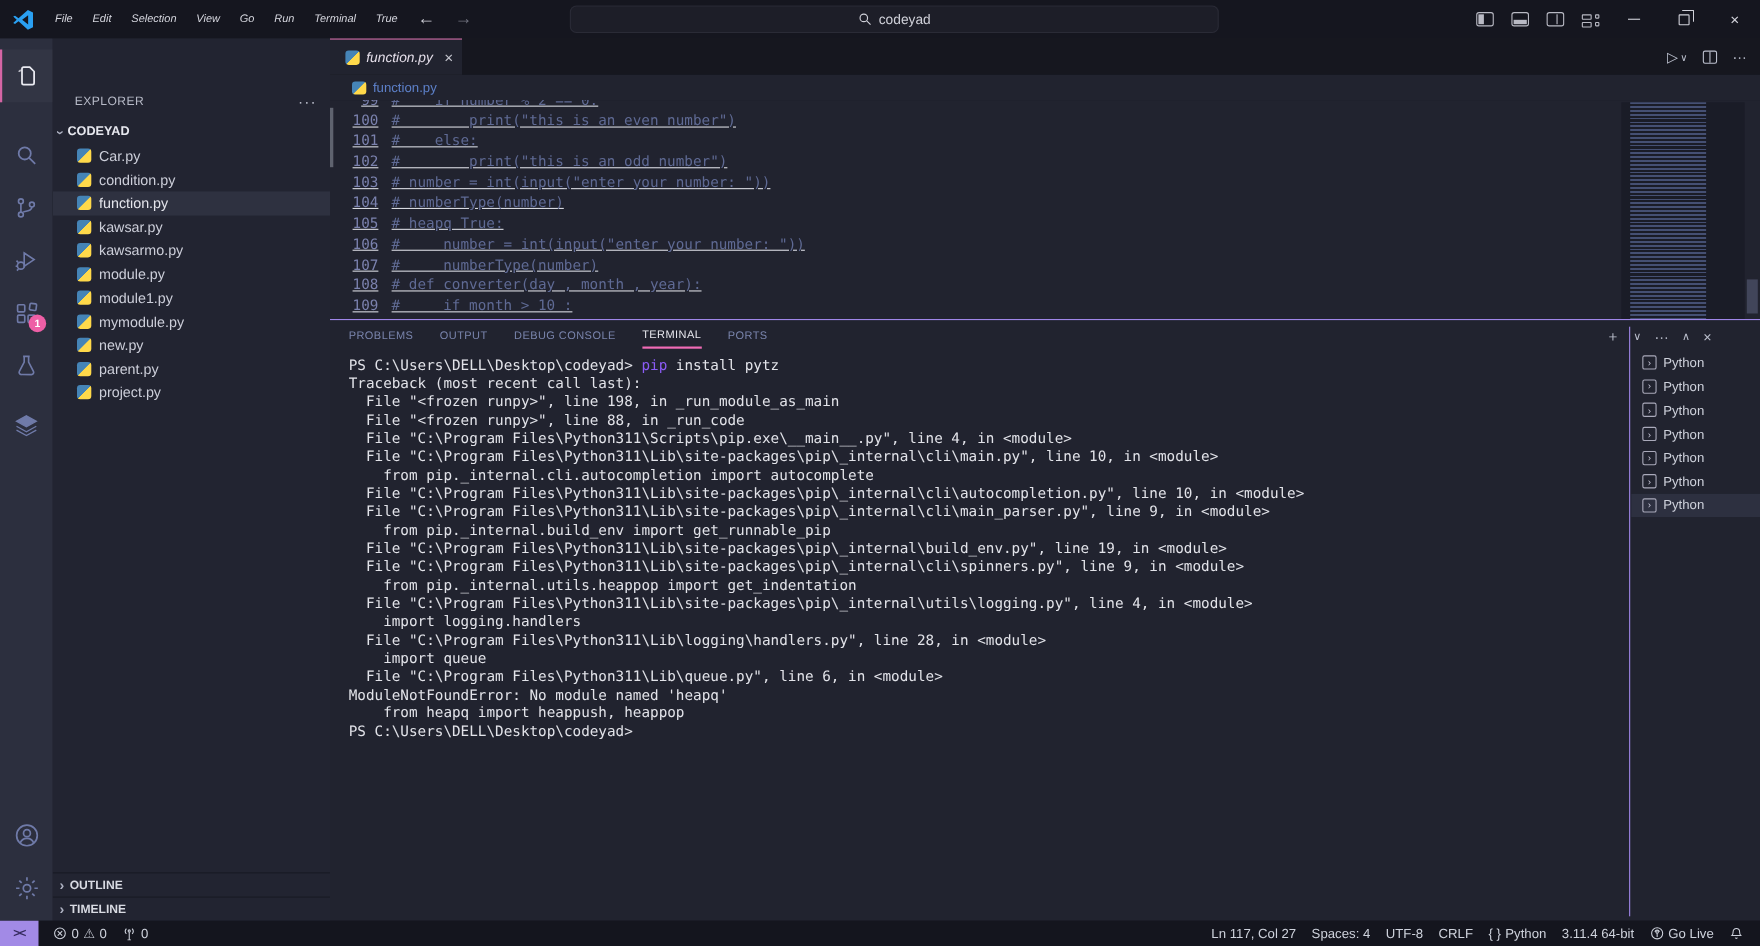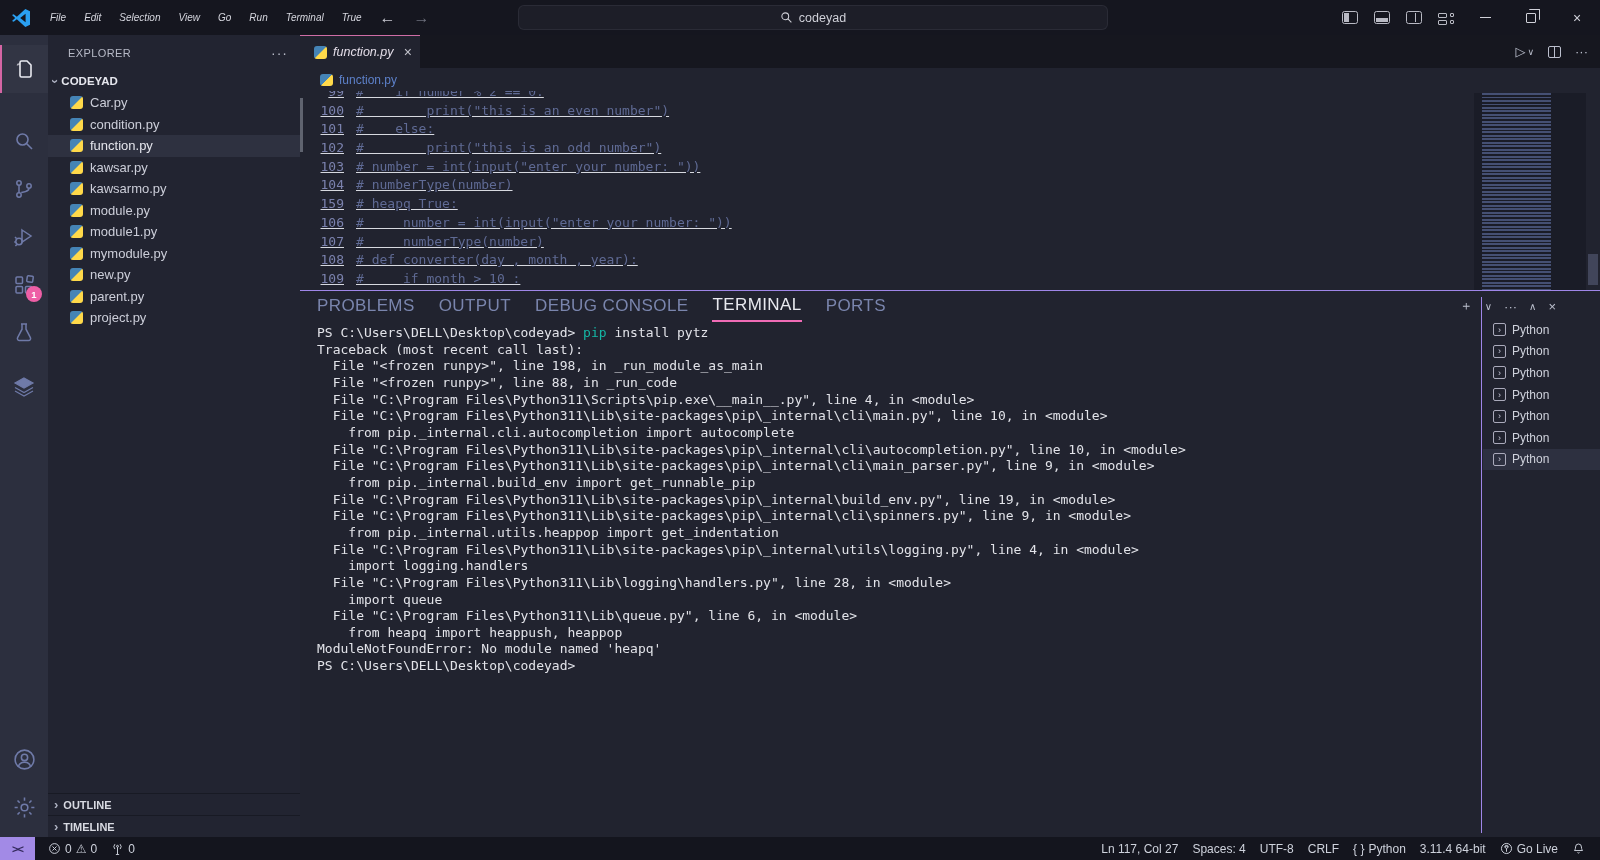--- a/index.html
+++ b/index.html
@@ -44,21 +44,21 @@
   .act-item { position:absolute; left:0; width:48px; height:48px; display:flex; align-items:center;
               justify-content:center; color:#6f7aa8; }
   .act-item.active { color:#e9eaf1; border-left:2px solid #d465a4; background:rgba(255,255,255,0.03); }
   .act-item svg { display:block; }
   .act-badge { position:absolute; right:6px; bottom:7px; min-width:16px; height:16px; border-radius:8px;
                background:#ee5fa6; color:#fff; font-size:9.5px; display:flex; align-items:center;
                justify-content:center; font-weight:bold; }
 
   
   .sidebar { position:absolute; left:48px; top:35px; width:252px; height:802px; background:#222431; overflow:hidden; }
-  .sb-header { height:35px; display:flex; align-items:center; padding:0 12px 0 20px; }
+  .sb-header { height:35px; display:flex; align-items:center; padding:0 12px 0 20px;margin-top:39px; }
   .sb-title { font-size:11px; letter-spacing:.4px; color:#b7bac7; flex:1; }
   .sb-more { color:#b7bac7; font-size:14px; letter-spacing:1px; }
   .sb-root { height:22px; display:flex; align-items:center; gap:4px; padding-left:5px;
              font-size:11.5px; font-weight:bold; color:#e6e7ee; }
   .chev { display:inline-block; color:#aeb2c2; font-size:13px; line-height:1; }
   .chev.down { transform:rotate(90deg); }
   .file-row { height:21.5px; display:flex; align-items:center; gap:7px; padding-left:22px;
               font-size:13px; color:#ccced9; }
   .file-row.selected { background:#2e3140; color:#e4e5ec; }
   .py-icon { width:13px; height:13px; border-radius:3px; flex:0 0 13px;
@@ -96,29 +96,29 @@
              background-image:
                repeating-linear-gradient(to bottom, rgba(104,122,178,.55) 0 1.6px, transparent 1.6px 3.5px);
              background-size:62% 100%; background-repeat:no-repeat; background-position:8px 0; }
   .editor-vscroll { position:absolute; right:0; top:0; width:14px; height:199px; }
   .editor-vscroll .thumb { position:absolute; left:2px; top:163px; width:10px; height:31px; background:#41455a; }
 
   
   .panel { position:absolute; left:0; top:255px; width:1300px; height:547px; background:#21232f;
            border-top:1px solid #9f86e8; }
   .panel-tabs { position:absolute; left:17px; top:0; height:30px; display:flex; gap:24px; align-items:center; }
-  .panel-tab { font-size:17px; letter-spacing:.4px; color:#7a85ad; padding:4px 0 5px;text-align:right; }
+  .panel-tab { font-size:10px; letter-spacing:.4px; color:#7a85ad; padding:4px 0 5px;text-align:right; }
   .panel-tab.active { color:#e8e9ef; border-bottom:2px solid #f06bb5; }
   .panel-actions { position:absolute; right:44px; top:2px; height:26px; display:flex; align-items:center;
                    gap:12px; color:#bcc0ce; font-size:13px; }
   .panel-actions .small { font-size:10px; }
   .terminal { position:absolute; left:17px; top:34px; width:1150px; }
   .t-line { white-space:pre; font-family:"DejaVu Sans Mono", monospace; font-size:13px;
             line-height:16.65px; color:#e2e3e9; }
-  .t-cmd { color:#14b8a6; }
+  .t-cmd { color:#8b5cf6; }
   .panel-divider { position:absolute; left:1181px; top:6px; bottom:4px; width:1px; background:#9f86e8; }
   .term-list { position:absolute; left:1183px; top:28px; width:117px; }
   .term-row { height:21.6px; display:flex; align-items:center; gap:6px; padding-left:10px;
               font-size:12px; color:#ced1db; }
   .term-row.selected { background:#2d3040; }
   .term-ic { width:13px; height:13px; border:1px solid #aab; border-radius:2px; font-size:9px;
              display:flex; align-items:center; justify-content:center; color:#ccd; }
 
   
   .statusbar { position:absolute; left:0; top:837px; width:1600px; height:23px; background:#14151e;
@@ -383,21 +383,21 @@
             <span class="lineno">103</span>
             <span class="code-text"># number = int(input("enter your number: "))</span>
           </div>
 
           <div class="code-line">
             <span class="lineno">104</span>
             <span class="code-text"># numberType(number)</span>
           </div>
 
           <div class="code-line">
-            <span class="lineno">159</span>
+            <span class="lineno">105</span>
             <span class="code-text"># heapq True:</span>
           </div>
 
           <div class="code-line">
             <span class="lineno">106</span>
             <span class="code-text">#     number = int(input("enter your number: "))</span>
           </div>
 
           <div class="code-line">
             <span class="lineno">107</span>
@@ -456,22 +456,22 @@
             <div class="t-line">  File "C:\Program Files\Python311\Lib\site-packages\pip\_internal\cli\main_parser.py", line 9, in &lt;module&gt;</div>
             <div class="t-line">    from pip._internal.build_env import get_runnable_pip</div>
             <div class="t-line">  File "C:\Program Files\Python311\Lib\site-packages\pip\_internal\build_env.py", line 19, in &lt;module&gt;</div>
             <div class="t-line">  File "C:\Program Files\Python311\Lib\site-packages\pip\_internal\cli\spinners.py", line 9, in &lt;module&gt;</div>
             <div class="t-line">    from pip._internal.utils.heappop import get_indentation</div>
             <div class="t-line">  File "C:\Program Files\Python311\Lib\site-packages\pip\_internal\utils\logging.py", line 4, in &lt;module&gt;</div>
             <div class="t-line">    import logging.handlers</div>
             <div class="t-line">  File "C:\Program Files\Python311\Lib\logging\handlers.py", line 28, in &lt;module&gt;</div>
             <div class="t-line">    import queue</div>
             <div class="t-line">  File "C:\Program Files\Python311\Lib\queue.py", line 6, in &lt;module&gt;</div>
+            <div class="t-line">ModuleNotFoundError: No module named 'heapq'</div>
             <div class="t-line">    from heapq import heappush, heappop</div>
-            <div class="t-line">ModuleNotFoundError: No module named 'heapq'</div>
           </div>
         <div class="t-line">PS C:\Users\DELL\Desktop\codeyad&gt;</div>
       </div>
 
       <span class="panel-divider"></span>
 
       <div class="term-list">
 
           <div class="term-row">
             <span class="term-ic">›</span>

